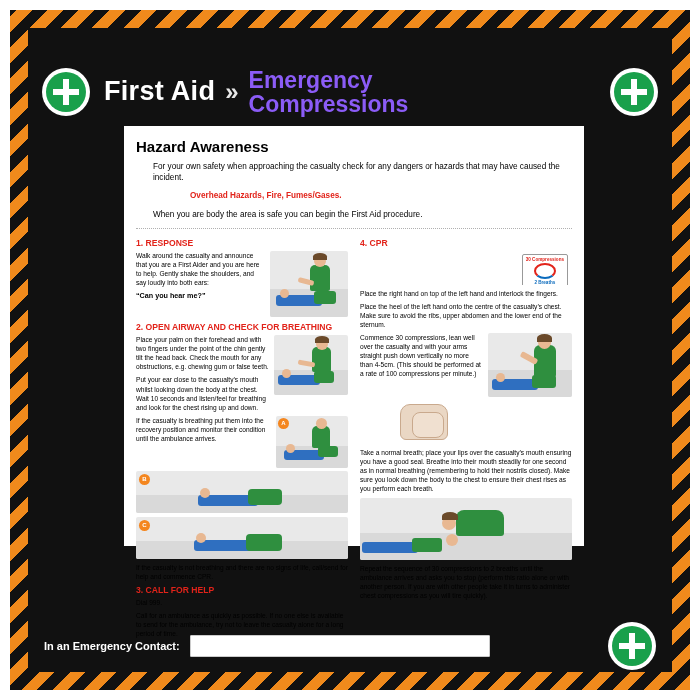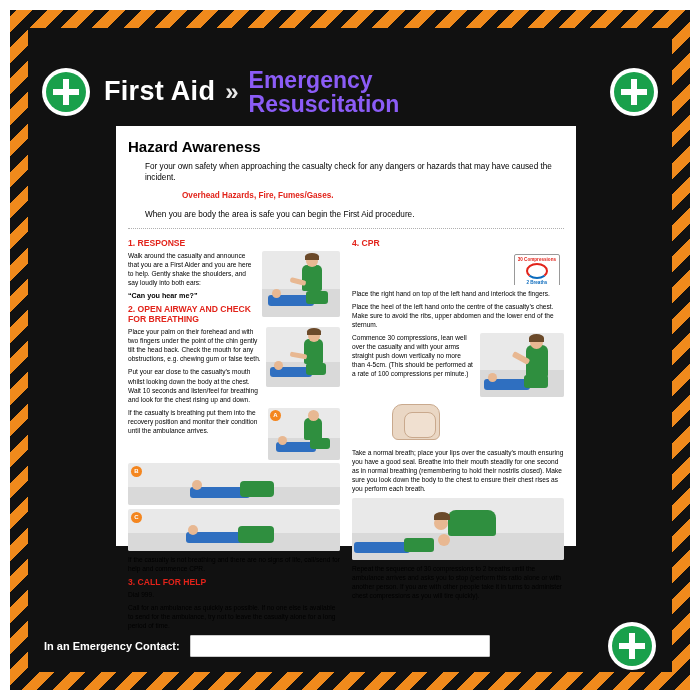--- a/index.html
+++ b/index.html
@@ -102,21 +102,21 @@
   }
   .title-sub {
     color: #8b5cf6;
     font-size: 23px;
     font-weight: bold;
     line-height: 1.05;
   }
   
   .sheet {
     position: absolute;
-    left: 116px;
+    left: 124px;
     top: 126px;
     width: 460px;
     height: 420px;
     background: #ffffff;
     box-sizing: border-box;
     padding: 10px 12px 6px 12px;
   }
   .hazard-title {
     font-size: 15px;
     font-weight: bold;
@@ -160,21 +160,21 @@
   .body-txt {
     font-size: 6.6px;
     line-height: 1.38;
     color: #000;
     margin: 0 0 4px 0;
   }
   .quote {
     font-size: 7.2px;
     font-weight: bold;
     color: #000;
-    margin: 3px 0 4px 0;
+    margin: 3px 0 22px 0;
   }
   
   .illus {
     position: relative;
     background: #e9e9e9;
     border-radius: 2px;
     overflow: hidden;
     margin: 3px 0 4px 0;
   }
   .illus .ground {
@@ -272,21 +272,21 @@
   <div class="header">
     <div style="display:flex;align-items:center;">
       <div class="cross-badge">
         <div class="inner"></div>
       </div>
       <div class="title-wrap">
         <div class="title-main">First Aid</div>
         <div class="chevrons">»</div>
         <div class="title-sub">
           <div>Emergency</div>
-          <div>Resuscitation</div>
+          <div>Compressions</div>
         </div>
       </div>
     </div>
     <div class="cross-badge">
       <div class="inner"></div>
     </div>
   </div>
 
   <div class="sheet">
 

